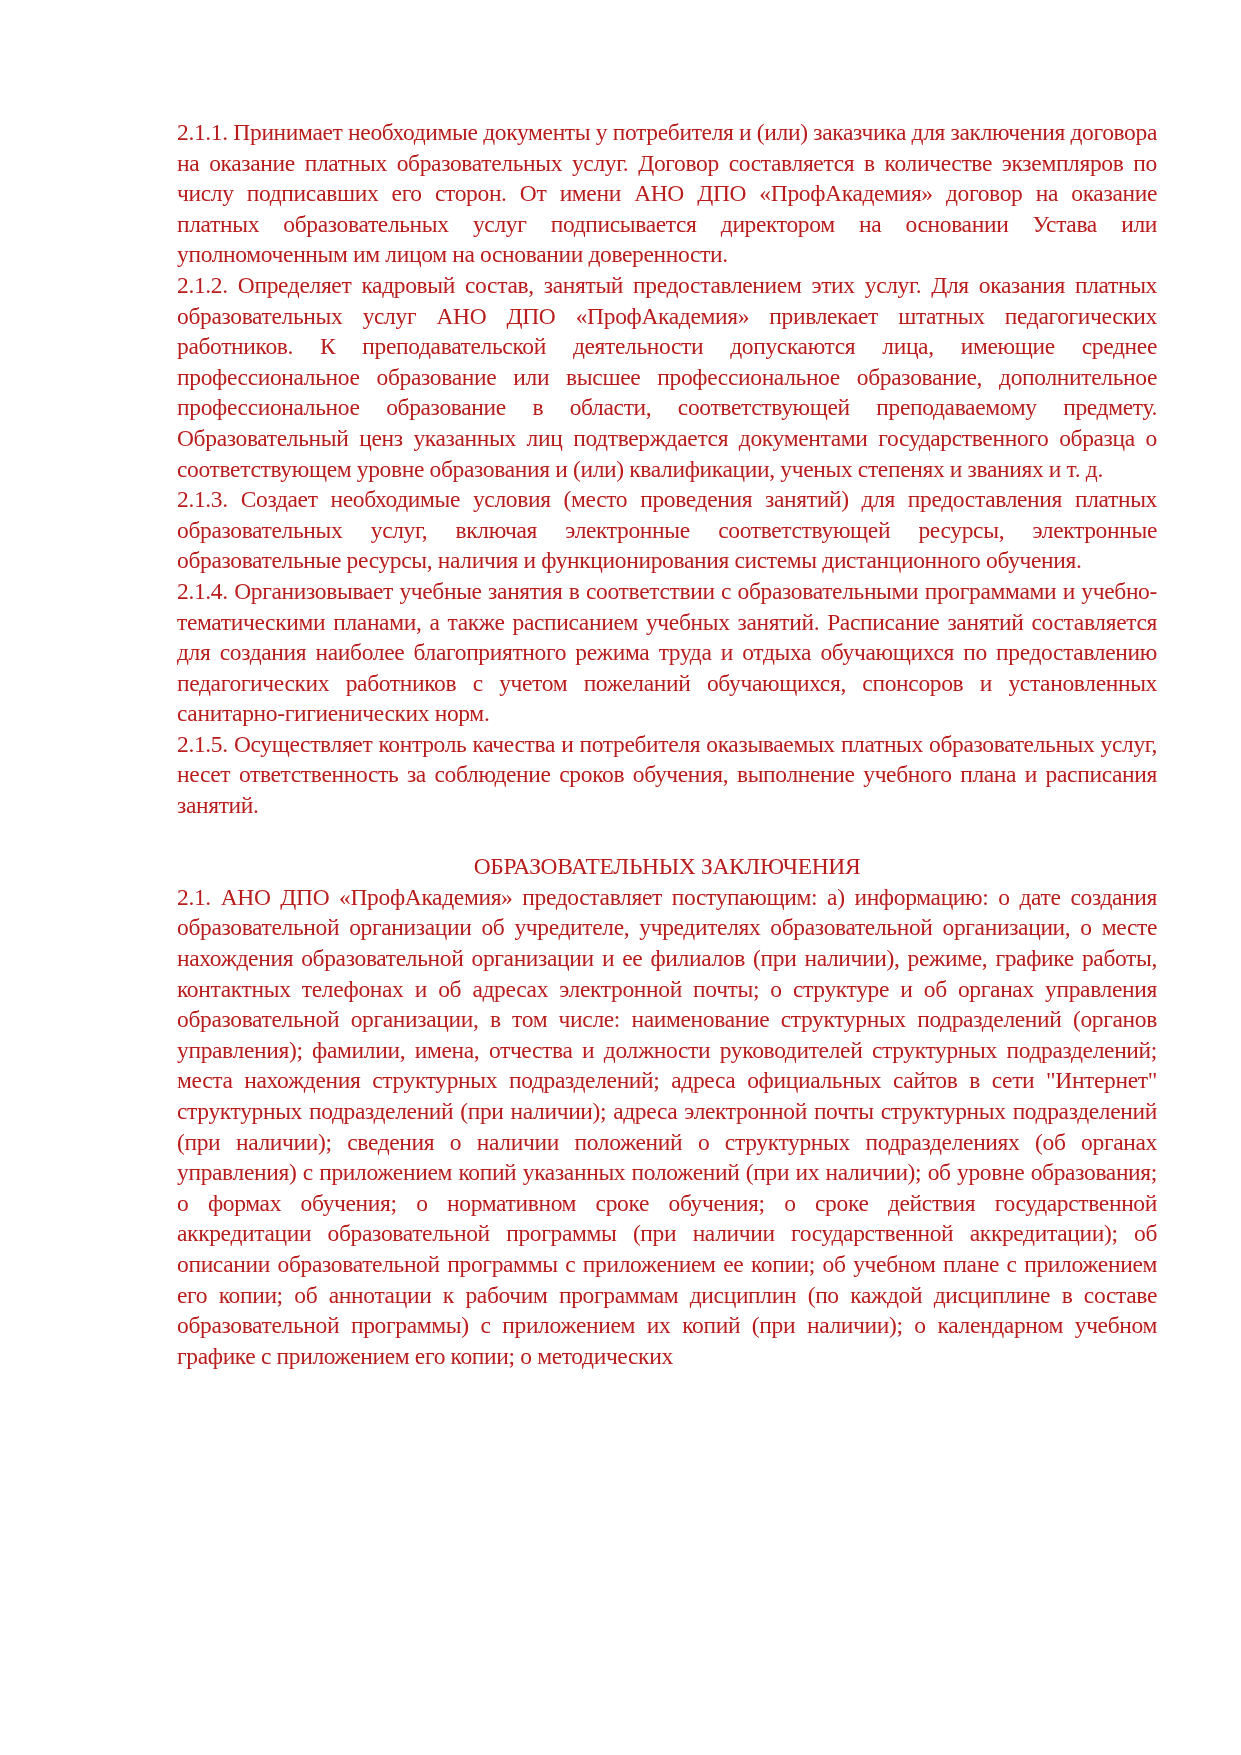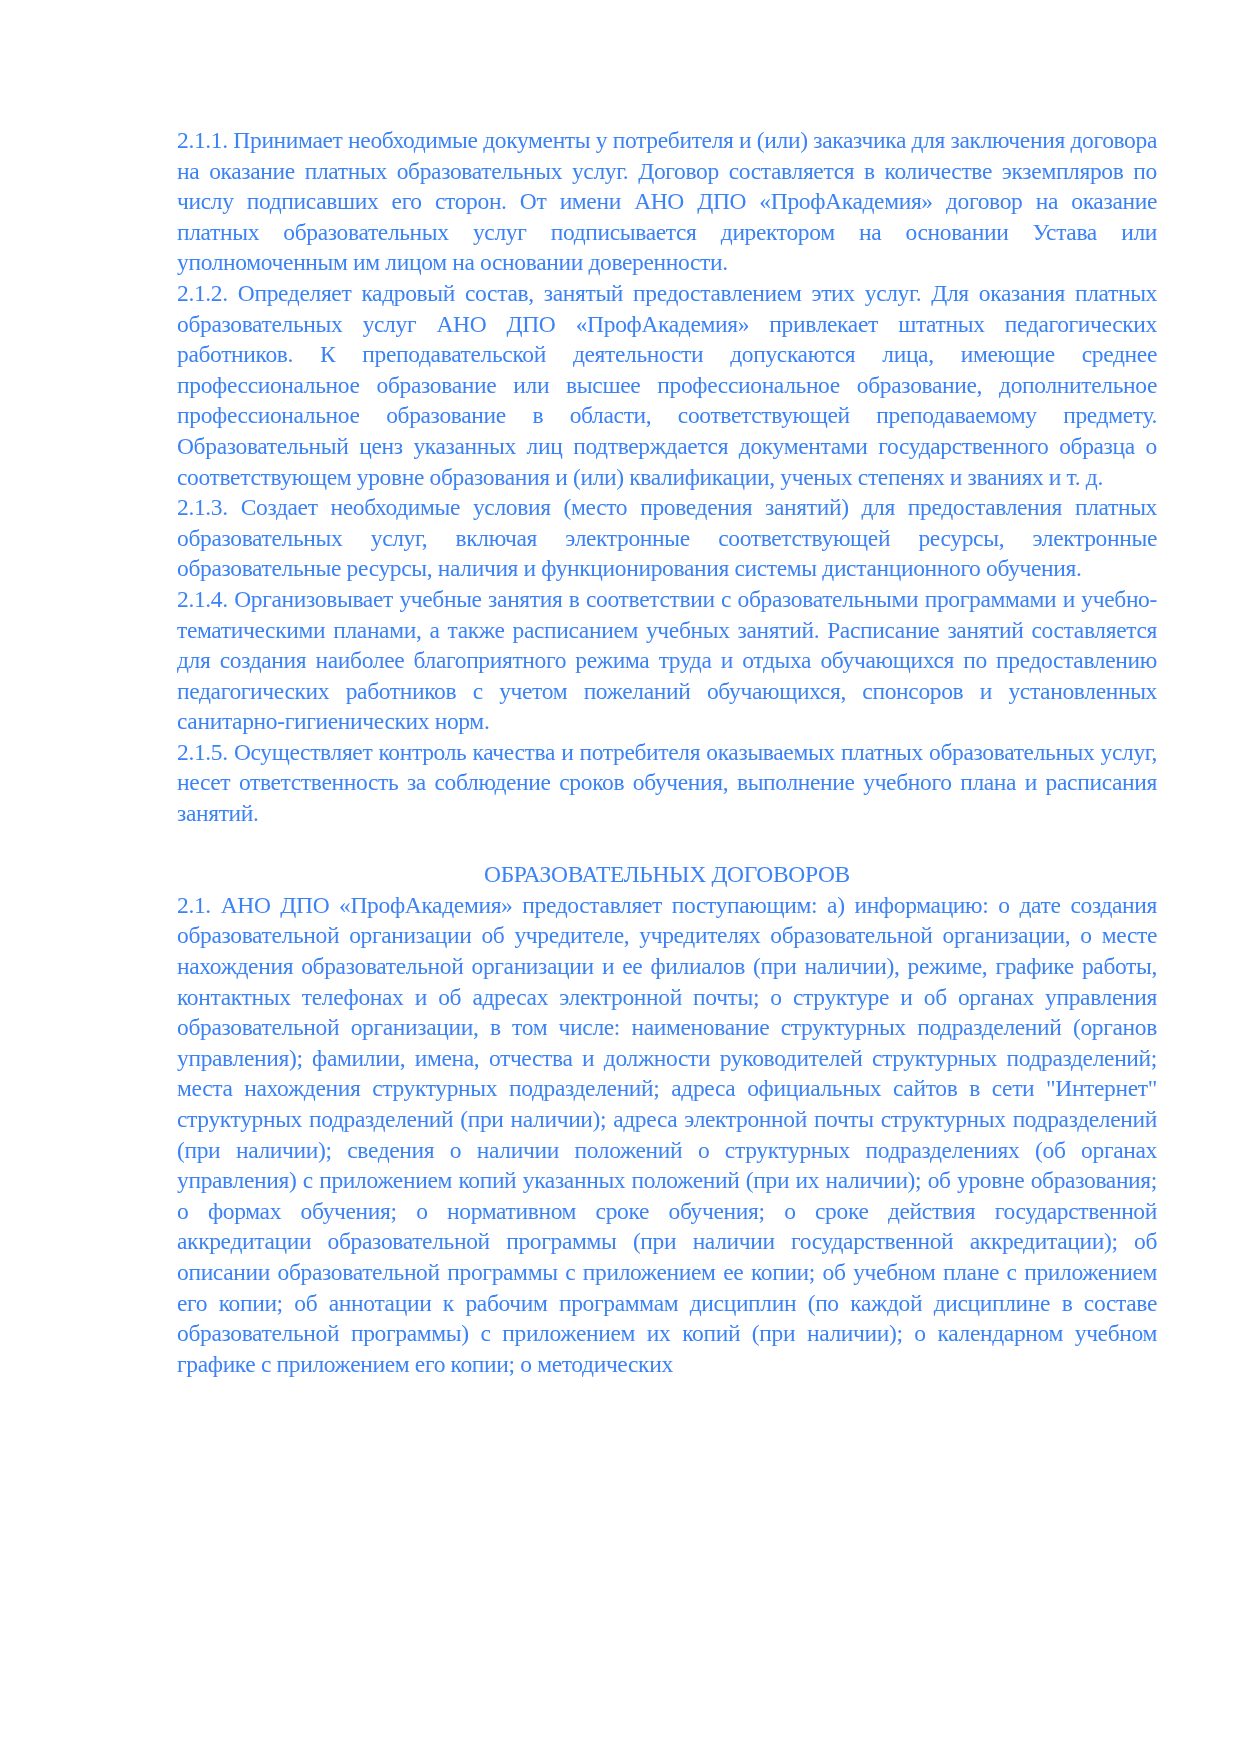--- a/index.html
+++ b/index.html
@@ -11,25 +11,24 @@
       width: 1241px;
       height: 1755px;
       position: relative;
       overflow: hidden;
     }
     .page {
       position: absolute;
       left: 177px;
       top: 117px;
       width: 980px;
-      color: #3b82f6;
+      color: #b91c1c;
       font-family: "Liberation Serif", serif;
       font-size: 23.5px;
       line-height: 30.6px;
-      margin-top: 8px;
     }
     .para {
       margin: 0;
       text-align: justify;
       text-align-last: left;
       letter-spacing: -0.35px;
       word-spacing: 0px;
     }
     .heading {
       margin: 0;
@@ -44,17 +43,17 @@
 <body>
 
 <div class="page">
   <p class="para">2.1.1. Принимает необходимые документы у потребителя и (или) заказчика для заключения договора на оказание платных образовательных услуг. Договор составляется в количестве экземпляров по числу подписавших его сторон. От имени АНО ДПО «ПрофАкадемия» договор на оказание платных образовательных услуг подписывается директором на основании Устава или уполномоченным им лицом на основании доверенности.</p>
   <p class="para">2.1.2. Определяет кадровый состав, занятый предоставлением этих услуг. Для оказания платных образовательных услуг АНО ДПО «ПрофАкадемия» привлекает штатных педагогических работников. К преподавательской деятельности допускаются лица, имеющие среднее профессиональное образование или высшее профессиональное образование, дополнительное профессиональное образование в области, соответствующей преподаваемому предмету. Образовательный ценз указанных лиц подтверждается документами государственного образца о соответствующем уровне образования и (или) квалификации, ученых степенях и званиях и т. д.</p>
   <p class="para">2.1.3. Создает необходимые условия (место проведения занятий) для предоставления платных образовательных услуг, включая электронные соответствующей ресурсы, электронные образовательные ресурсы, наличия и функционирования системы дистанционного обучения.</p>
   <p class="para">2.1.4. Организовывает учебные занятия в соответствии с образовательными программами и учебно-тематическими планами, а также расписанием учебных занятий. Расписание занятий составляется для создания наиболее благоприятного режима труда и отдыха обучающихся по предоставлению педагогических работников с учетом пожеланий обучающихся, спонсоров и установленных санитарно-гигиенических норм.</p>
   <p class="para">2.1.5. Осуществляет контроль качества и потребителя оказываемых платных образовательных услуг, несет ответственность за соблюдение сроков обучения, выполнение учебного плана и расписания занятий.</p>
 
   <div class="heading-block">
-    <p class="heading">ОБРАЗОВАТЕЛЬНЫХ ДОГОВОРОВ</p>
+    <p class="heading">ОБРАЗОВАТЕЛЬНЫХ ЗАКЛЮЧЕНИЯ</p>
   </div>
 
   <p class="para">2.1. АНО ДПО «ПрофАкадемия» предоставляет поступающим: а) информацию: о дате создания образовательной организации об учредителе, учредителях образовательной организации, о месте нахождения образовательной организации и ее филиалов (при наличии), режиме, графике работы, контактных телефонах и об адресах электронной почты; о структуре и об органах управления образовательной организации, в том числе: наименование структурных подразделений (органов управления); фамилии, имена, отчества и должности руководителей структурных подразделений; места нахождения структурных подразделений; адреса официальных сайтов в сети "Интернет" структурных подразделений (при наличии); адреса электронной почты структурных подразделений (при наличии); сведения о наличии положений о структурных подразделениях (об органах управления) с приложением копий указанных положений (при их наличии); об уровне образования; о формах обучения; о нормативном сроке обучения; о сроке действия государственной аккредитации образовательной программы (при наличии государственной аккредитации); об описании образовательной программы с приложением ее копии; об учебном плане с приложением его копии; об аннотации к рабочим программам дисциплин (по каждой дисциплине в составе образовательной программы) с приложением их копий (при наличии); о календарном учебном графике с приложением его копии; о методических</p>
 </div>
 
 </body></html>

